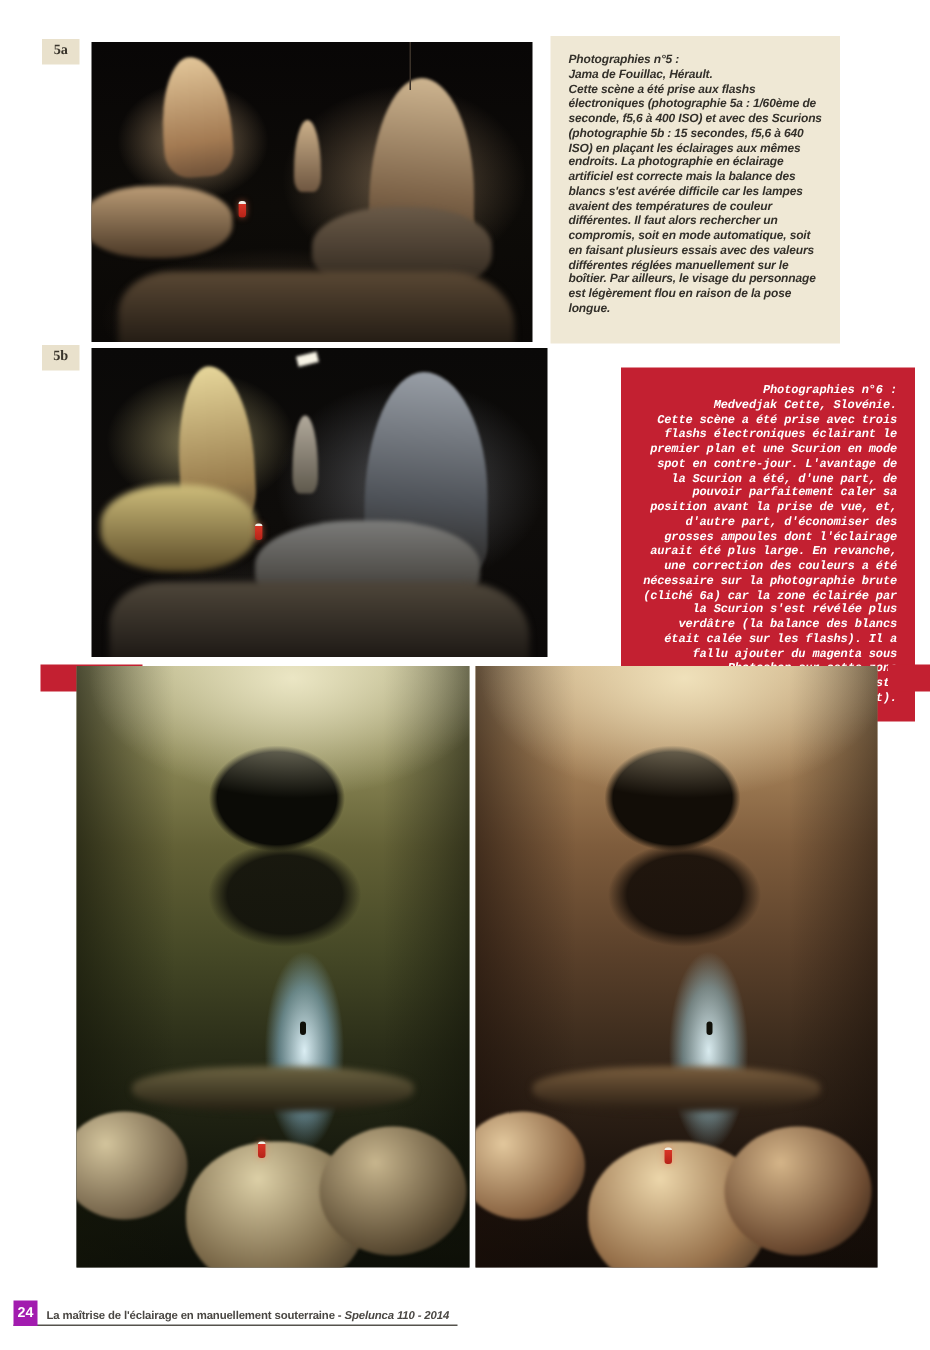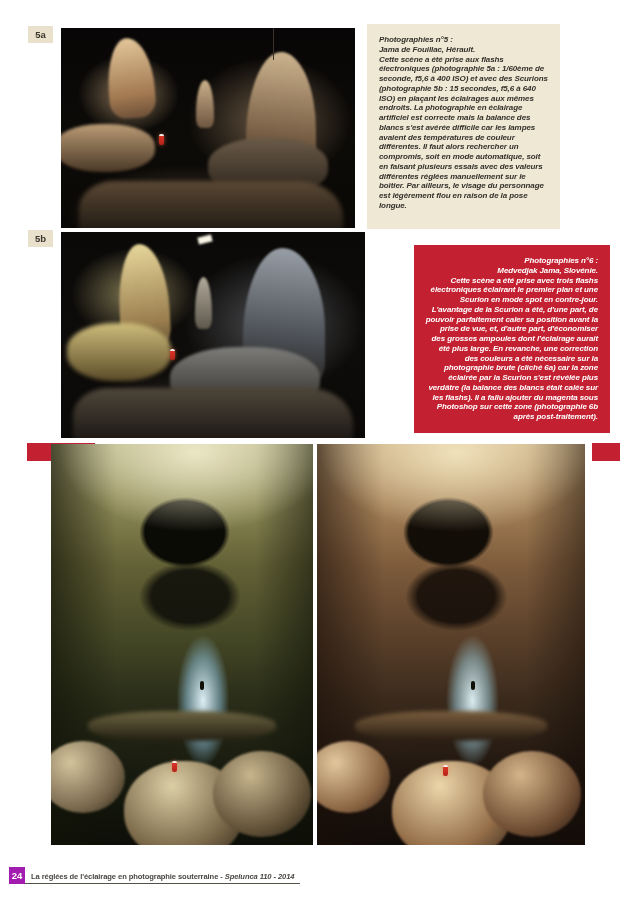--- a/index.html
+++ b/index.html
@@ -1,21 +1,21 @@
 <!DOCTYPE html>
 <html><head>
 <meta charset="utf-8">
 <style>
   html,body{margin:0;padding:0;background:#ffffff;}
   .page{position:relative;width:620px;height:900px;background:#ffffff;overflow:hidden;
         font-family:"Liberation Sans",sans-serif;}
 
   
   .tag{position:absolute;display:flex;align-items:center;justify-content:center;
-       font-weight:bold;font-size:9.5px;line-height:1;}
+       font-weight:bold;font-size:9.5px;line-height:1;font-family:Liberation Serif, serif;}
   .tag.beige{width:25px;height:17px;background:#e9e1cc;color:#3a352c;}
   .tag.red{width:20px;height:18px;background:#c32031;color:#ffffff;padding-left:48px;}
 
   
   .photo{position:absolute;overflow:hidden;background:#0b0907;}
   .rk{position:absolute;}
   .caver{position:absolute;width:5px;height:11px;border-radius:2px;z-index:6;
          background:linear-gradient(180deg,#f2efe6 0%,#f2efe6 16%,#da3526 16%,#b52318 100%);
          box-shadow:0 0 4px rgba(255,120,80,.55);}
   .sil{position:absolute;width:4px;height:9px;border-radius:2px;background:#101009;z-index:6;}
@@ -48,21 +48,21 @@
       radial-gradient(34px 85px at 58% 64%, rgba(225,245,250,.95), rgba(160,210,225,.5) 50%, rgba(0,0,0,0) 78%),
       linear-gradient(90deg, rgba(26,14,8,.6), rgba(0,0,0,0) 25%, rgba(0,0,0,0) 78%, rgba(20,12,7,.5)),
       linear-gradient(180deg,#c8ab80 0%,#a8845a 14%,#7e5c3c 30%,#5a402a 48%,#3a2a1c 64%,#20160f 82%,#120c08 100%);}
 
   
   .cap{position:absolute;font-style:italic;font-weight:bold;font-size:8px;
        line-height:1.22;letter-spacing:-0.1px;}
   #cap5{left:367px;top:24px;width:193px;min-height:205px;background:#efe8d5;
         color:#33302a;padding:11px 11px 2px 12px;box-sizing:border-box;text-align:left;}
   #cap6{left:414px;top:245px;width:196px;min-height:188px;background:#c32031;
-        color:#ffffff;padding:11px 12px 10px 11px;box-sizing:border-box;text-align:right;}
+        color:#ffffff;padding:11px 12px 10px 11px;box-sizing:border-box;text-align:right;font-family:Liberation Mono, monospace;}
 
   
   #footer{position:absolute;left:9px;top:867px;display:inline-flex;align-items:flex-start;
           gap:6px;border-bottom:1.2px solid #55524c;padding:0 6px 2px 0;}
   #pageno{width:16px;height:17px;background:#a21caf;color:#ffffff;font-size:9.5px;
           font-weight:bold;display:flex;align-items:center;justify-content:center;
           margin-bottom:-3px;}
   #foottext{font-size:7.6px;font-weight:bold;color:#4a4743;margin-top:5px;
             letter-spacing:-0.1px;white-space:nowrap;}
   #foottext .ital{font-style:italic;}
@@ -109,21 +109,21 @@
     <div class="rk" style="left:36%;top:56%;width:150px;height:66px;border-radius:45%;
                 background:linear-gradient(180deg,#7b7b79,#2e2a24);filter:blur(1.5px);"></div>
     <div class="rk" style="left:4%;bottom:-8px;width:92%;height:58px;border-radius:35px 45px 0 0/28px 36px 0 0;
                 background:linear-gradient(180deg,#4e463a,#171310);filter:blur(2px);"></div>
     <div class="rk" style="left:45%;top:2%;width:14px;height:7px;background:#f8f4e6;filter:blur(1px);transform:rotate(-14deg);"></div>
     <div class="caver" style="left:36%;top:57%;"></div>
   </div>
 
   <div class="cap" id="cap6">
     <div>Photographies n°6 :</div>
-    <div>Medvedjak Jama, Slovénie.</div>
+    <div>Medvedjak Cette, Slovénie.</div>
     <div>Cette scène a été prise avec trois flashs électroniques éclairant le premier plan et une Scurion en mode spot en contre-jour. L'avantage de la Scurion a été, d'une part, de pouvoir parfaitement caler sa position avant la prise de vue, et, d'autre part, d'économiser des grosses ampoules dont l'éclairage aurait été plus large. En revanche, une correction des couleurs a été nécessaire sur la photographie brute (cliché 6a) car la zone éclairée par la Scurion s'est révélée plus verdâtre (la balance des blancs était calée sur les flashs). Il a fallu ajouter du magenta sous Photoshop sur cette zone (photographie 6b après post-traitement).</div>
   </div>
 
   <div class="tag red" style="left:27px;top:443px;">6a</div>
   <div class="photo" id="photo6a">
     <div class="rk" style="left:-4%;bottom:8%;width:84px;height:72px;border-radius:50%;
                 background:radial-gradient(circle at 35% 30%,#d3c49c,#75644a 65%,#2e2819 95%);filter:blur(1px);"></div>
     <div class="rk" style="left:28%;bottom:-4%;width:120px;height:100px;border-radius:48%;
                 background:radial-gradient(circle at 40% 25%,#dccfa6,#7c6a4a 60%,#362c1e 95%);filter:blur(1px);"></div>
     <div class="rk" style="left:62%;bottom:2%;width:98px;height:86px;border-radius:50%;
@@ -143,16 +143,16 @@
                 background:radial-gradient(circle at 38% 28%,#d4b488,#6e4c32 65%,#2a1c12 95%);filter:blur(1px);"></div>
     <div class="rk" style="left:14%;bottom:26%;width:72%;height:30px;border-radius:45%;
                 background:linear-gradient(180deg,#7a5e3e,#281c12);filter:blur(2px);"></div>
     <div class="sil" style="left:57.5%;top:59%;"></div>
     <div class="caver" style="left:47%;top:80%;"></div>
   </div>
   <div class="tag red" style="left:592px;top:443px;">2b</div>
 
   <div id="footer">
     <div id="pageno">24</div>
-    <div id="foottext"><span>La réglées de l'éclairage en photographie souterraine - </span><span class="ital">Spelunca 110 - 2014</span></div>
+    <div id="foottext"><span>La maîtrise de l'éclairage en manuellement souterraine - </span><span class="ital">Spelunca 110 - 2014</span></div>
   </div>
 
 </div>
 
 </body></html>

